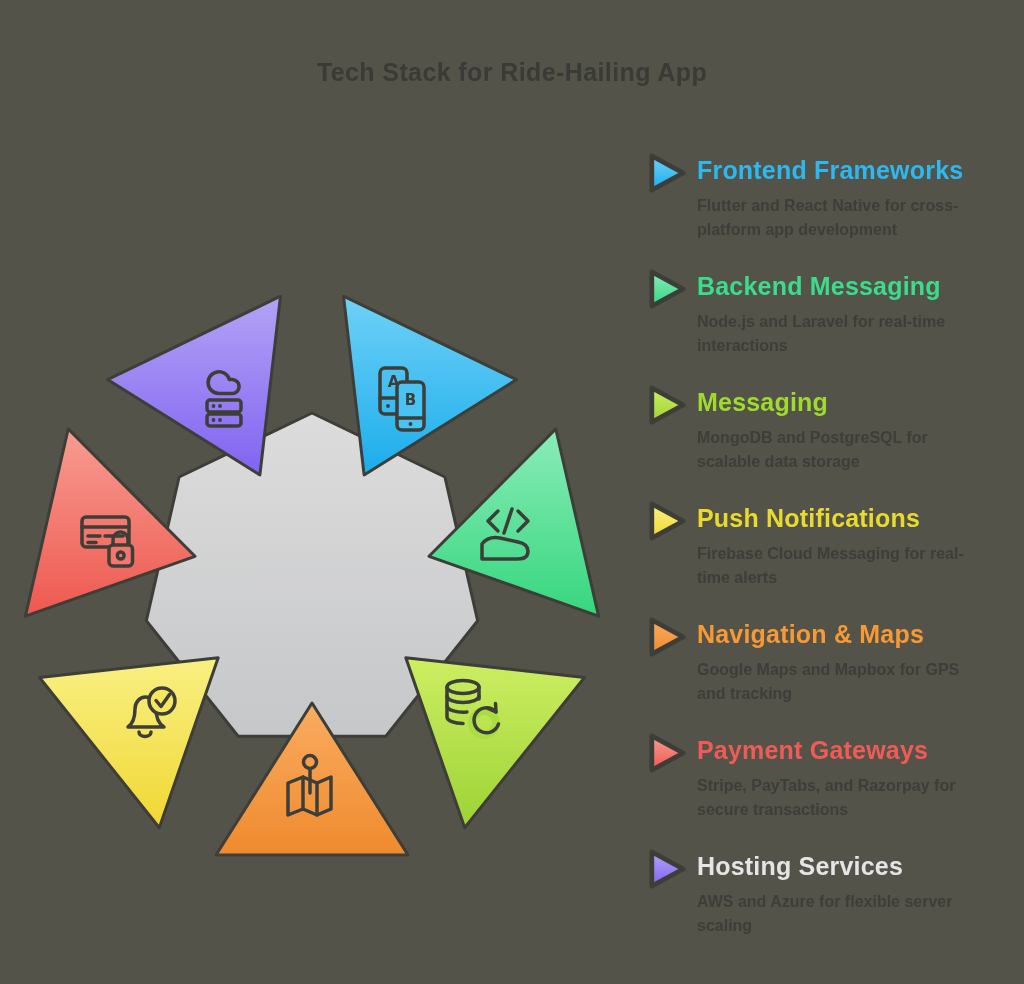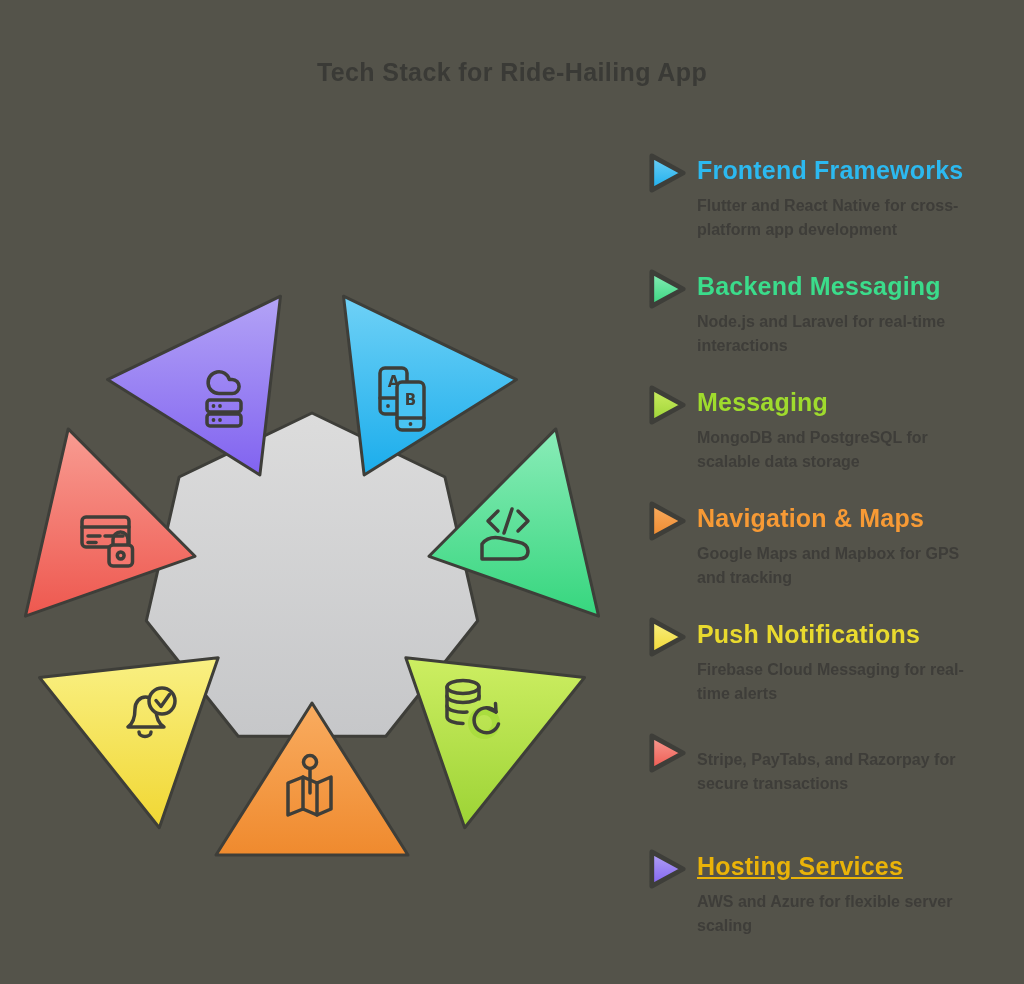--- a/index.html
+++ b/index.html
@@ -224,81 +224,82 @@
       <div class="legend-title" style="color: rgb(159, 219, 45);">Messaging</div>
       <div class="legend-desc">
         <span class="l1">MongoDB and PostgreSQL for</span><br><span class="l2">scalable data storage</span>
       </div>
     </div>
   </div>
 
   <div class="legend-item">
     <svg class="arrow" viewBox="0 0 40 44">
       <defs>
+        <linearGradient class="agrad" x1="0" y1="0" x2="0" y2="1" id="agrad-push">
+          <stop offset="0" stop-color="#f9f083"></stop>
+              <stop offset="1" stop-color="#f1d733"></stop>
+        </linearGradient>
+      </defs>
+      <polygon points="4,4 37,22 4,40" fill="url(#agrad-push)"></polygon>
+    </svg>
+    <div class="legend-texts">
+      <div class="legend-title" style="color: rgb(233, 218, 46);">Push Notifications</div>
+      <div class="legend-desc">
+        <span class="l1">Firebase Cloud Messaging for real-</span><br><span class="l2">time alerts</span>
+      </div>
+    </div>
+  </div>
+
+  <div class="legend-item">
+    <svg class="arrow" viewBox="0 0 40 44">
+      <defs>
         <linearGradient class="agrad" x1="0" y1="0" x2="0" y2="1" id="agrad-navigation">
           <stop offset="0" stop-color="#f9ac60"></stop>
               <stop offset="1" stop-color="#ef8a2e"></stop>
         </linearGradient>
       </defs>
       <polygon points="4,4 37,22 4,40" fill="url(#agrad-navigation)"></polygon>
     </svg>
     <div class="legend-texts">
       <div class="legend-title" style="color: rgb(247, 154, 53);">Navigation &amp; Maps</div>
       <div class="legend-desc">
         <span class="l1">Google Maps and Mapbox for GPS</span><br><span class="l2">and tracking</span>
       </div>
     </div>
   </div>
 
   <div class="legend-item">
     <svg class="arrow" viewBox="0 0 40 44">
       <defs>
-        <linearGradient class="agrad" x1="0" y1="0" x2="0" y2="1" id="agrad-push">
-          <stop offset="0" stop-color="#f9f083"></stop>
-              <stop offset="1" stop-color="#f1d733"></stop>
-        </linearGradient>
-      </defs>
-      <polygon points="4,4 37,22 4,40" fill="url(#agrad-push)"></polygon>
-    </svg>
-    <div class="legend-texts">
-      <div class="legend-title" style="color: rgb(233, 218, 46);">Push Notifications</div>
-      <div class="legend-desc">
-        <span class="l1">Firebase Cloud Messaging for real-</span><br><span class="l2">time alerts</span>
-      </div>
-    </div>
-  </div>
-
-  <div class="legend-item">
-    <svg class="arrow" viewBox="0 0 40 44">
-      <defs>
         <linearGradient class="agrad" x1="0" y1="0" x2="0" y2="1" id="agrad-payment">
           <stop offset="0" stop-color="#f89c92"></stop>
               <stop offset="1" stop-color="#ee584f"></stop>
         </linearGradient>
       </defs>
       <polygon points="4,4 37,22 4,40" fill="url(#agrad-payment)"></polygon>
     </svg>
     <div class="legend-texts">
+      <div class="legend-title" style="color: rgb(240, 92, 85);">Payment Gateways</div>
       <div class="legend-desc">
         <span class="l1">Stripe, PayTabs, and Razorpay for</span><br><span class="l2">secure transactions</span>
       </div>
     </div>
   </div>
 
   <div class="legend-item">
     <svg class="arrow" viewBox="0 0 40 44">
       <defs>
         <linearGradient class="agrad" x1="0" y1="0" x2="0" y2="1" id="agrad-hosting">
           <stop offset="0" stop-color="#b3a3f6"></stop>
               <stop offset="1" stop-color="#8163f0"></stop>
         </linearGradient>
       </defs>
       <polygon points="4,4 37,22 4,40" fill="url(#agrad-hosting)"></polygon>
     </svg>
     <div class="legend-texts">
-      <div class="legend-title" style="color: #eab308; text-decoration: underline;">Hosting Services</div>
+      <div class="legend-title" style="color: #e5e5e5;">Hosting Services</div>
       <div class="legend-desc">
         <span class="l1">AWS and Azure for flexible server</span><br><span class="l2">scaling</span>
       </div>
     </div>
   </div>
 </div>
 </div>
 
 </body></html>

